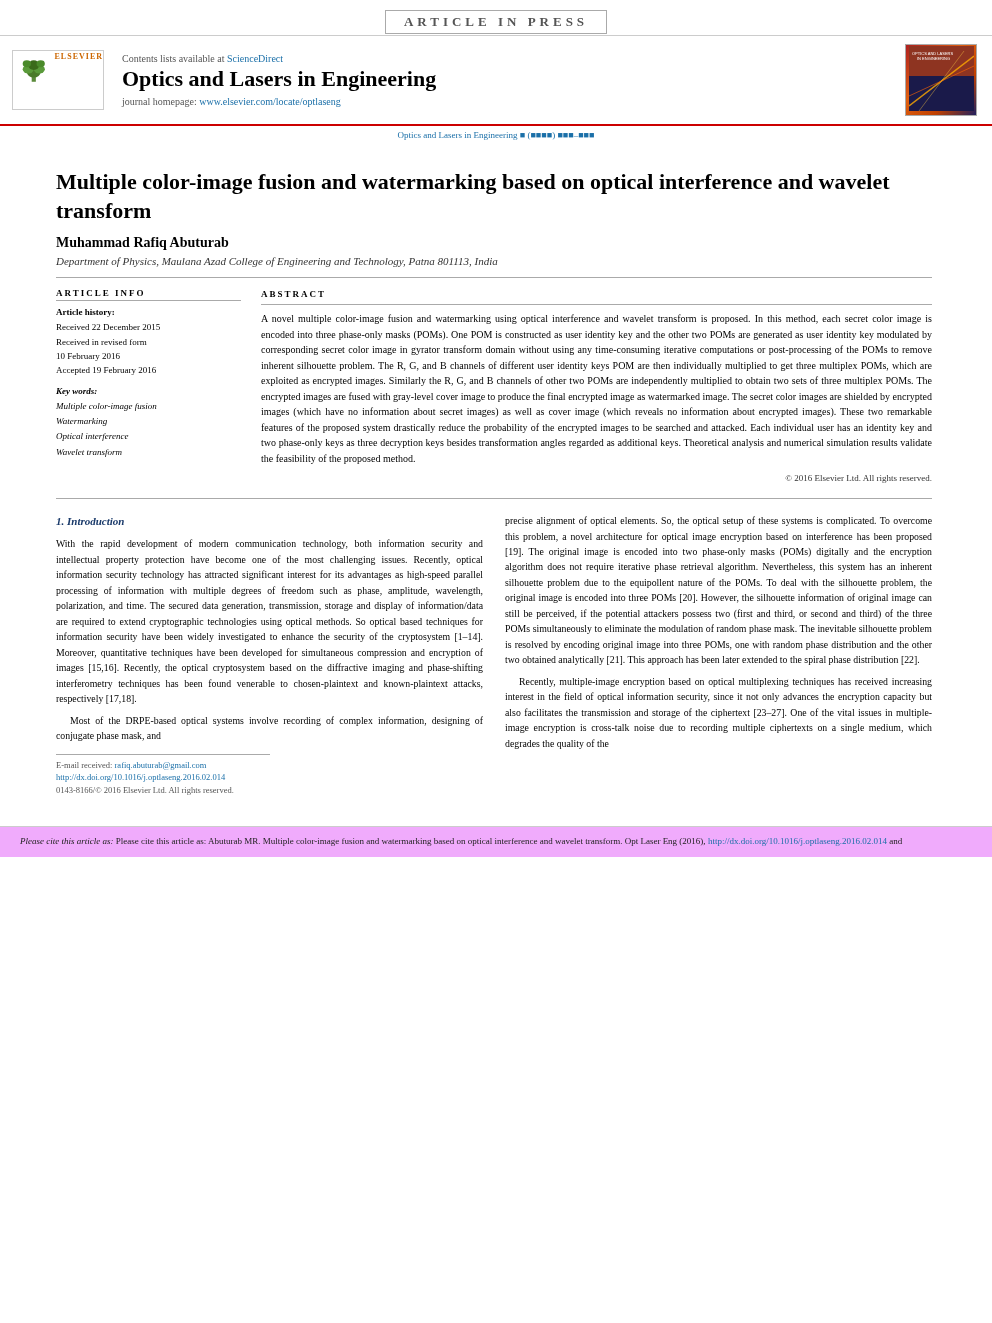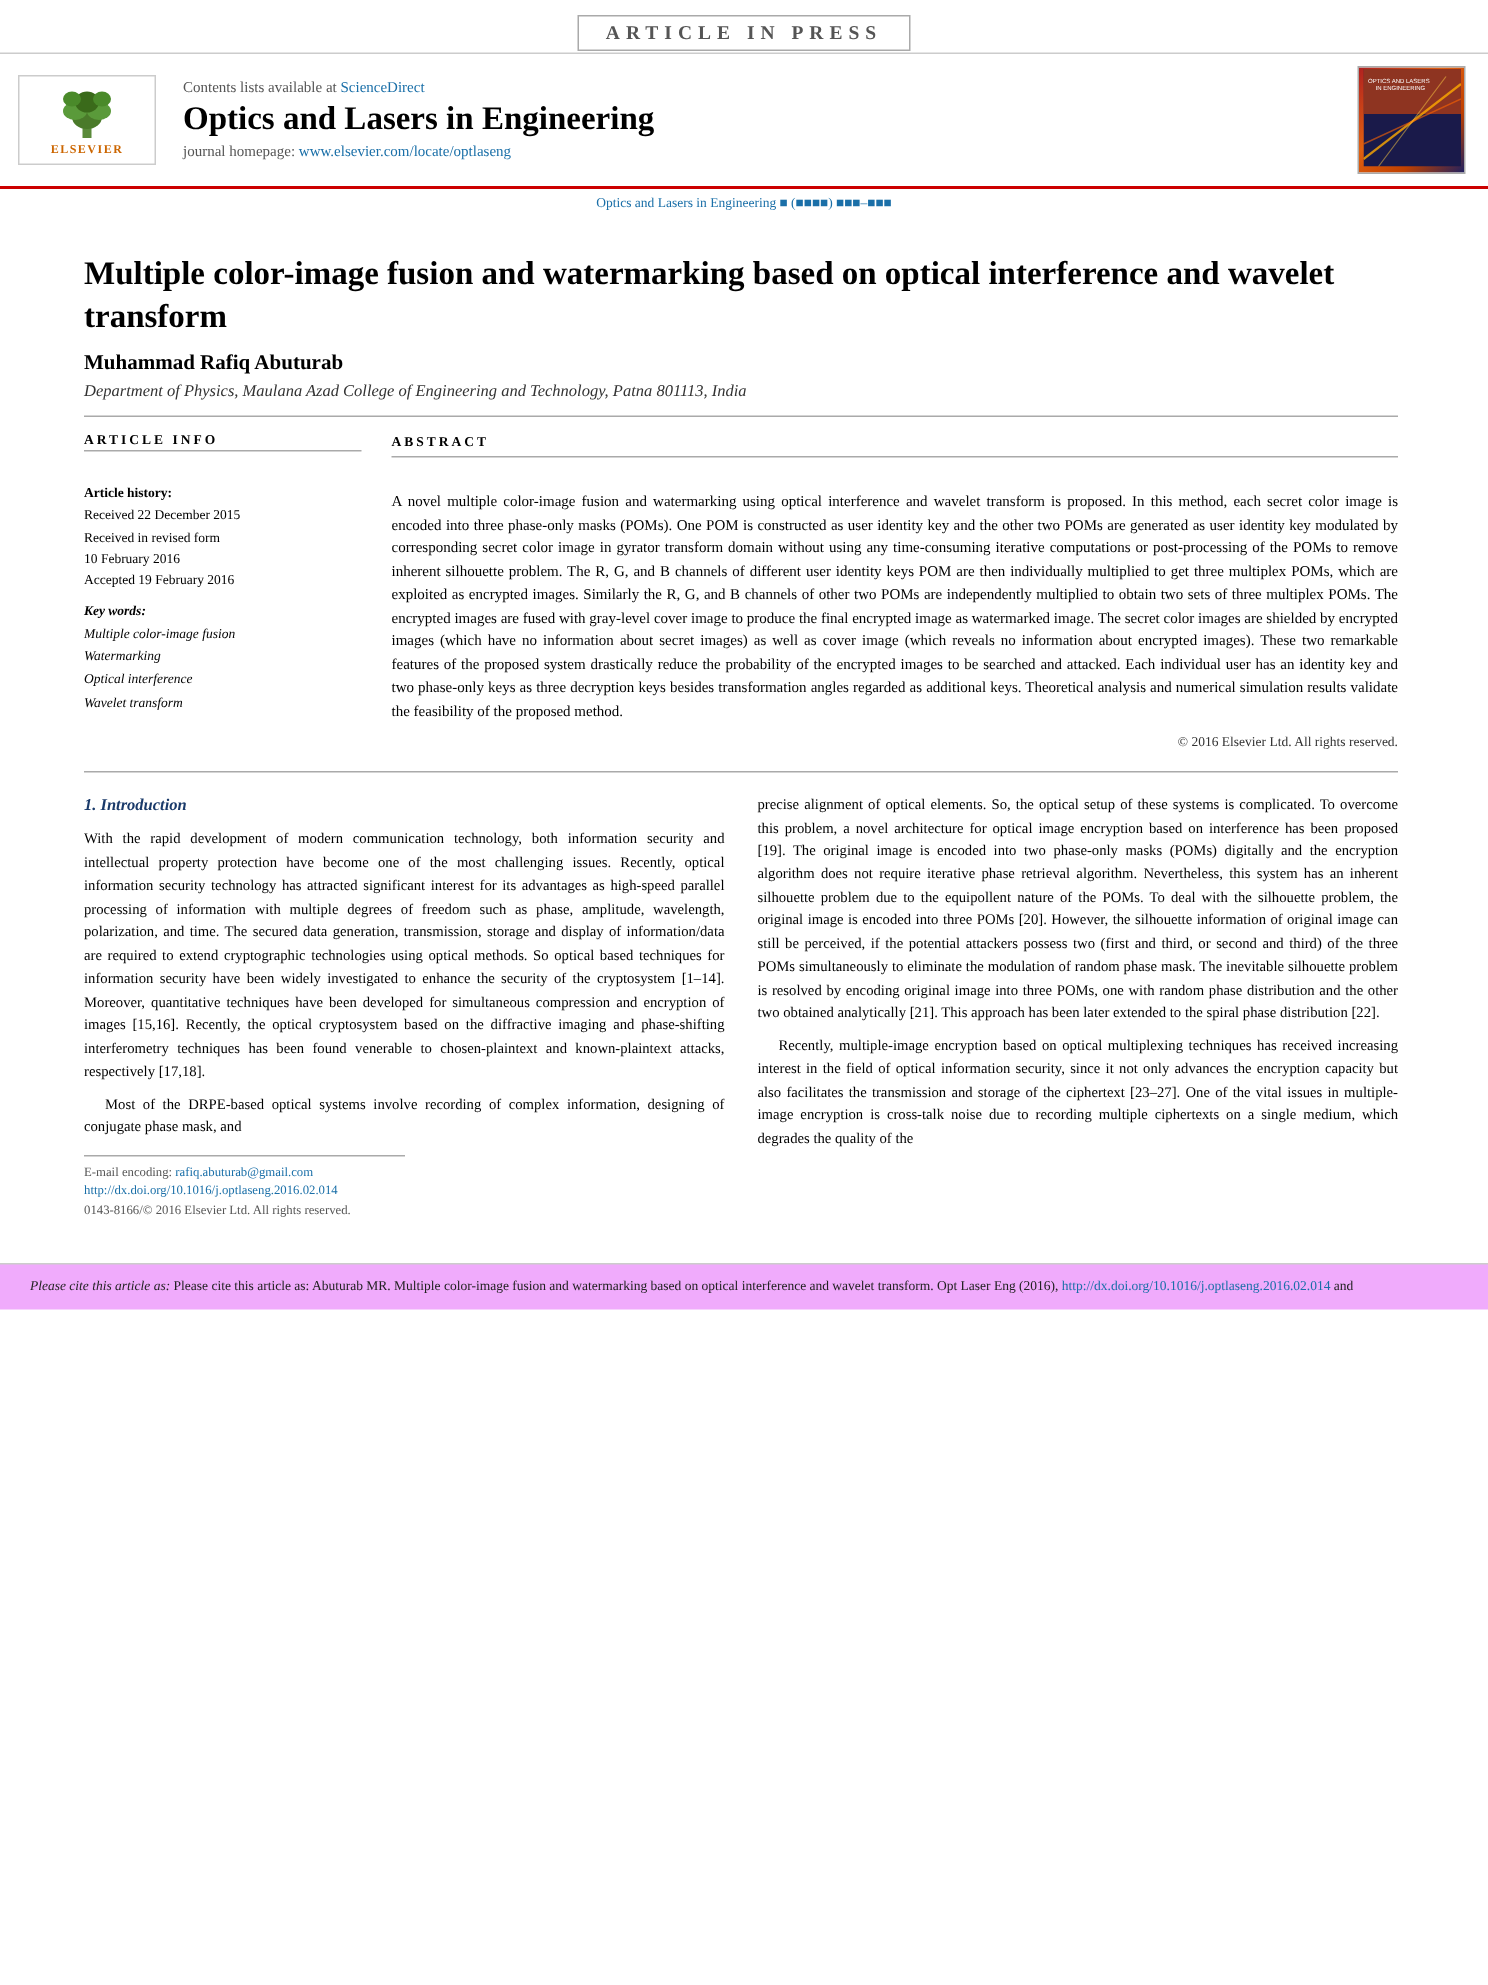--- a/index.html
+++ b/index.html
@@ -38,22 +38,21 @@
     }
     .elsevier-logo-area {
       width: 110px;
       flex-shrink: 0;
     }
     .elsevier-logo-box {
       border: 1px solid #ccc;
       width: 92px;
       height: 60px;
       display: flex;
-      flex-direction: column;
-      align-items: center;
+      flex-direction: row;
       justify-content: center;
     }
     .elsevier-tree {
       width: 60px;
       height: 38px;
     }
     .elsevier-text {
       font-size: 8px;
       color: #cc6600;
       letter-spacing: 1px;
@@ -170,21 +169,21 @@
       line-height: 1.55;
     }
 
     .col-section-title {
       font-size: 9px;
       font-weight: bold;
       letter-spacing: 2px;
       text-transform: uppercase;
       border-bottom: 1px solid #aaa;
       padding-bottom: 2px;
-      margin-bottom: 22px;
+      margin-bottom: 6px;
       color: #000;
     }
 
     .article-info-label {
       font-size: 9px;
       font-weight: bold;
       color: #000;
       margin-bottom: 3px;
     }
     .article-info-dates {
@@ -385,21 +384,21 @@
     <div class="two-col-body">
 
       <div class="body-col">
         <div class="section-heading">1.  Introduction</div>
         <p>With the rapid development of modern communication technology, both information security and intellectual property protection have become one of the most challenging issues. Recently, optical information security technology has attracted significant interest for its advantages as high-speed parallel processing of information with multiple degrees of freedom such as phase, amplitude, wavelength, polarization, and time. The secured data generation, transmission, storage and display of information/data are required to extend cryptographic technologies using optical methods. So optical based techniques for information security have been widely investigated to enhance the security of the cryptosystem [1–14]. Moreover, quantitative techniques have been developed for simultaneous compression and encryption of images [15,16]. Recently, the optical cryptosystem based on the diffractive imaging and phase-shifting interferometry techniques has been found venerable to chosen-plaintext and known-plaintext attacks, respectively [17,18].</p>
         <p>Most of the DRPE-based optical systems involve recording of complex information, designing of conjugate phase mask, and</p>
 
         <hr class="footnote-divider">
         <div class="footnote">
           <div>
-            <span>E-mail encoding:</span>
+            <span>E-mail received:</span>
             <a href="#">rafiq.abuturab@gmail.com</a>
           </div>
           <div>
             <a href="#">http://dx.doi.org/10.1016/j.optlaseng.2016.02.014</a>
           </div>
           <div>0143-8166/© 2016 Elsevier Ltd. All rights reserved.</div>
         </div>
       </div>
 
       <div class="body-col">

